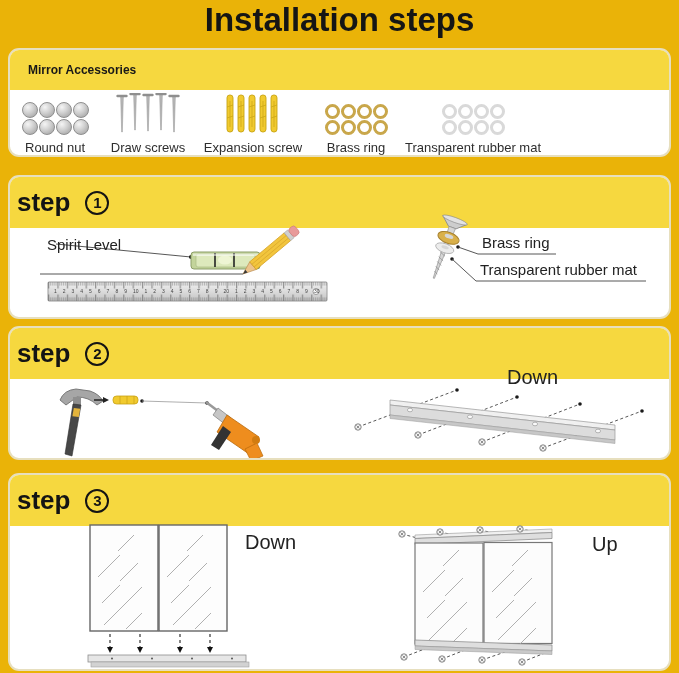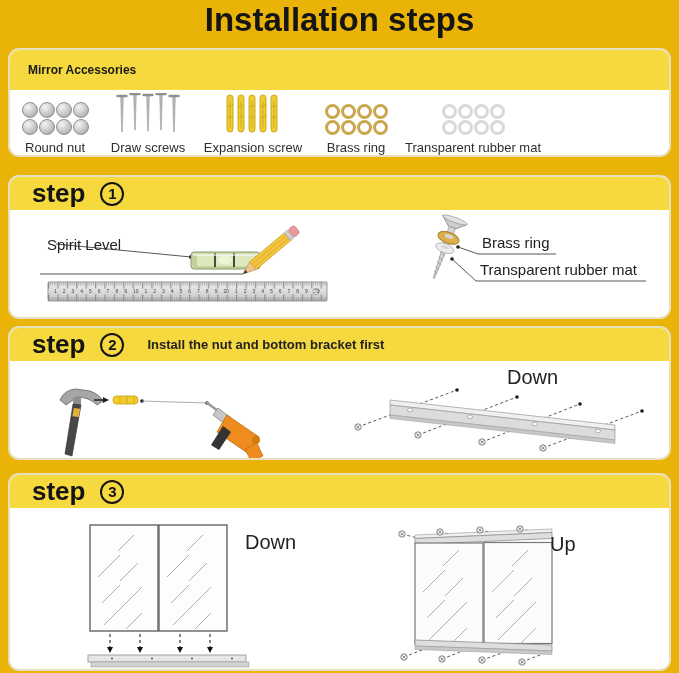--- a/index.html
+++ b/index.html
@@ -28,21 +28,21 @@
   .ring{width:15px;height:15px;border-radius:50%;box-sizing:border-box;background:#fff;}
   .ring-brass{border:3px solid #c9a74b;}
   .ring-mat{border:3px solid #d9d9d9;}
   .strip-wrap{width:140px;}
   .strip-top{position:relative;height:12px;background:linear-gradient(#fafafa,#e0e0e0);
              border:1px solid #c2c2c2;box-sizing:border-box;}
   .strip-hole{position:absolute;top:3px;width:4px;height:4px;border-radius:50%;
               background:#fff;border:1px solid #adadad;}
   .strip-bot{height:7px;margin-left:2px;background:#ececec;border:1px solid #c9c9c9;
              border-top:none;box-sizing:border-box;}
-  .step-header{height:33px;background:#f6d83f;display:flex;align-items:center;padding-left:22px;}
+  .step-header{height:51px;background:#f6d83f;display:flex;align-items:center;padding-left:7px;}
   .step-word{font-size:26px;font-weight:700;color:#141414;line-height:33px;}
   .step-circle{width:24px;height:24px;border:2px solid #141414;border-radius:50%;margin-left:15px;
                display:flex;align-items:center;justify-content:center;font-size:15px;font-weight:600;
                box-sizing:border-box;background:transparent;color:#141414;}
   .step-desc{margin-left:23px;font-size:13px;font-weight:600;color:#222;}
   .step-body{position:absolute;left:0;right:0;bottom:0;top:33px;}
   .anno{position:absolute;font-size:15px;color:#222;white-space:nowrap;}
   .dirlabel{position:absolute;font-size:20px;color:#222;white-space:nowrap;}
   .ruler-nums{position:absolute;left:44px;top:78px;width:268px;overflow:hidden;
               font-size:5px;color:#444;word-spacing:4.6px;white-space:nowrap;}
@@ -270,21 +270,20 @@
       <div class="ruler-nums">1 2 3 4 5 6 7 8 9 10 1 2 3 4 5 6 7 8 9 20 1 2 3 4 5 6 7 8 9 30</div>
       <div class="anno" style="left:472px;top:24px">Brass ring</div>
       <div class="anno" style="left:470px;top:51px">Transparent rubber mat</div>
     </div>
   </div>
 
   <div class="box box-s2">
     <div class="step-header">
       <span class="step-word">step</span>
       <span class="step-circle">2</span>
-      <span class="step-desc">Install the nut and bottom bracket first</span>
     </div>
     <div class="step-body">
       <svg class="lay" width="663" height="101" viewBox="0 0 663 101">
 
         <g transform="translate(46,25)">
           <path d="M4 14 Q8 4 20 3 L34 5 Q43 8 47 15 L41 19 Q33 11 21 11 L10 19 Z" fill="#a6a6a6" stroke="#6f6f6f" stroke-width="0.9"></path>
           <rect x="17" y="11" width="8" height="8" fill="#8f8f8f"></rect>
           <polygon points="17,18 25,19 16,70 9,68" fill="#474747" stroke="#2e2e2e" stroke-width="0.6"></polygon>
           <polygon points="17.8,22 24.2,22.8 22.8,31 16.4,30.2" fill="#e2b33c"></polygon>
         </g>
@@ -398,17 +397,17 @@
             <use href="#scrx" x="45" y="12"></use>
           <use href="#scrx" x="85" y="10"></use>
             <use href="#scrx" x="125" y="9"></use>
           <use href="#scrx" x="9" y="137"></use>
             <use href="#scrx" x="47" y="139"></use>
           <use href="#scrx" x="87" y="140"></use>
             <use href="#scrx" x="127" y="142"></use>
         </g>
       </svg>
       <div class="dirlabel" style="left:235px;top:23px">Down</div>
-      <div class="dirlabel" style="left:540px;top:25px">Up</div>
+      <div class="dirlabel" style="left:582px;top:25px">Up</div>
     </div>
   </div>
 
 </div>
 
 </body></html>

